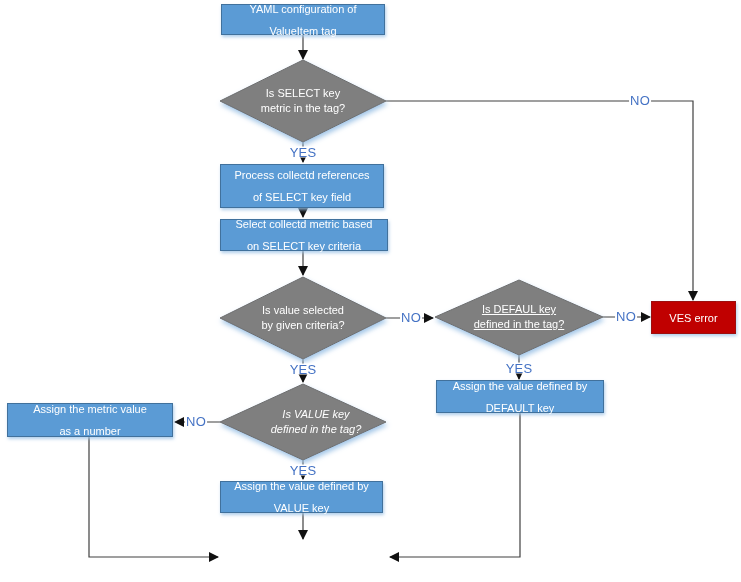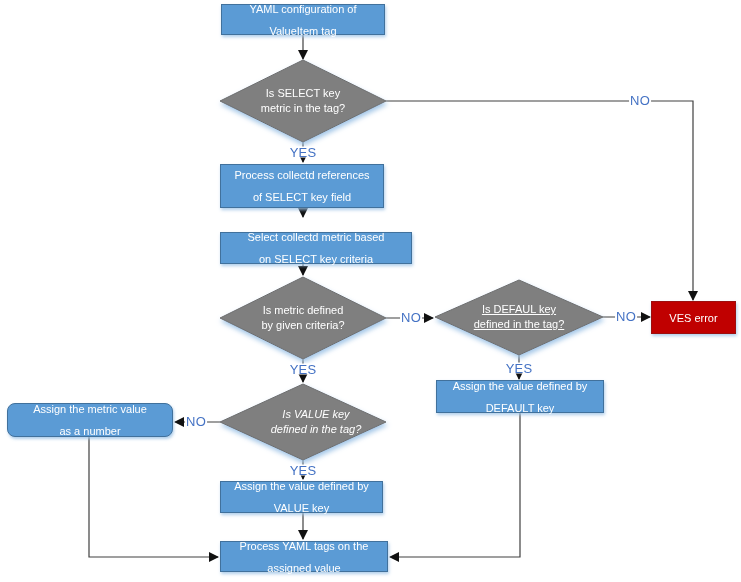--- a/index.html
+++ b/index.html
@@ -69,41 +69,39 @@
     <polygon points="519,280 603,317 519,355 435,317" fill="#7F7F7F" stroke="#6E6E6E" stroke-width="1" filter="url(#glow)"></polygon>
     <polygon points="303,384 386,422 303,460 220,422" fill="#7F7F7F" stroke="#6E6E6E" stroke-width="1" filter="url(#glow)"></polygon>
   </svg>
 
   <div class="node process" style="left:221px; top:4px;   width:164px; height:31px;">YAML configuration of
 ValueItem tag</div>
 
   <div class="node process" style="left:220px; top:164px; width:164px; height:44px;">Process collectd references
 of SELECT key field</div>
 
-  <div class="node process" style="left:220px; top:232px; width:192px; height:32px;">Select collectd metric based
+  <div class="node process" style="left:220px; top:219px; width:168px; height:32px;">Select collectd metric based
 on SELECT key criteria</div>
 
   <div class="node error" style="left:651px; top:301px; width:85px; height:33px;">VES error</div>
 
   <div class="node process" style="left:436px; top:380px; width:168px; height:33px;">Assign the value defined by
 DEFAULT key</div>
 
-  <div class="node process" style="left:7px;   top:403px; width:166px; height:34px;border-radius:8px;">Assign the metric value
+  <div class="node process" style="left:7px;   top:403px; width:166px; height:34px;">Assign the metric value
 as a number</div>
 
   <div class="node process" style="left:220px; top:481px; width:163px; height:32px;">Assign the value defined by
 VALUE key</div>
 
-  <div class="node process" style="left:220px; top:541px; width:168px; height:31px;">Process YAML tags on the
-assigned value</div>
 
   <div class="dtext" style="left:303px; top:101px; width:130px;">Is SELECT key
 metric in the tag?</div>
 
-  <div class="dtext" style="left:303px; top:318px; width:124px;">Is metric defined
+  <div class="dtext" style="left:303px; top:318px; width:124px;">Is value selected
 by given criteria?</div>
 
   <div class="dtext" style="left:519px; top:317px; width:130px;text-decoration:underline;">Is DEFAUL key
 defined in the tag?</div>
 
   <div class="dtext" style="left:316px; top:422px; width:124px;font-style:italic;">Is VALUE key
 defined in the tag?</div>
 
   <div class="elabel" style="left:303px; top:152px;">YES</div>
   <div class="elabel" style="left:640px; top:100px;">NO</div>

